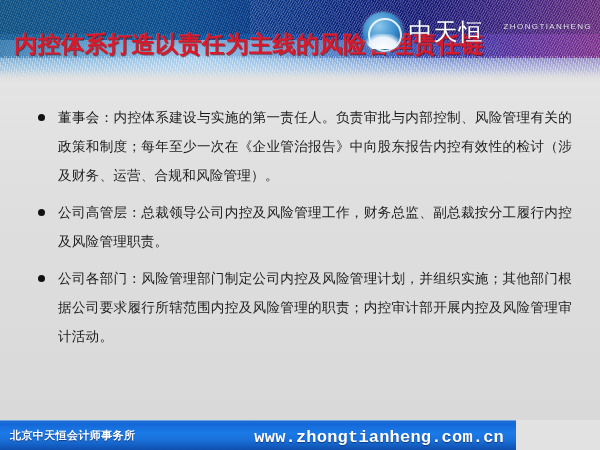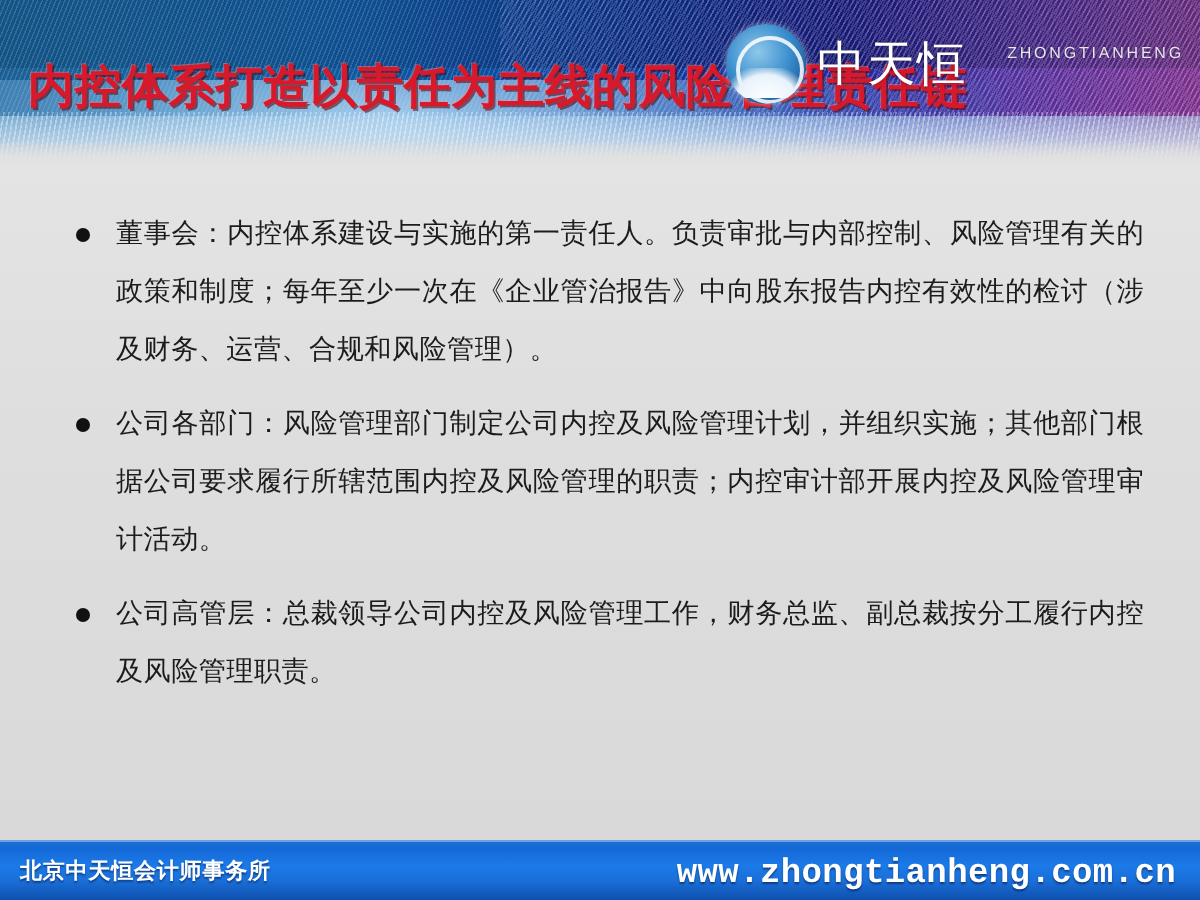--- a/index.html
+++ b/index.html
@@ -235,21 +235,21 @@
     height: 7px;
     border-radius: 50%;
     background: #111111;
   }
 
   
   .footer {
     position: absolute;
     left: 0;
     top: 420px;
-    width: 600px;
+    width: 516px;
     height: 30px;
     background: linear-gradient(180deg,
       #1f6fd4 0%,
       #1468d6 14%,
       #1b7ae8 42%,
       #1a6fd8 68%,
       #0e4fae 100%);
     box-shadow: inset 0 1px 0 rgba(255,255,255,0.35);
   }
   .footer-left {
@@ -301,25 +301,25 @@
   </div>
 
   <div class="content">
     <ul class="bullet-list">
       <li class="bullet-item">
         <span class="dot"></span>
         <span>董事会：内控体系建设与实施的第一责任人。负责审批与内部控制、风险管理有关的政策和制度；每年至少一次在《企业管治报告》中向股东报告内控有效性的检讨（涉及财务、运营、合规和风险管理）。</span>
       </li>
       <li class="bullet-item">
         <span class="dot"></span>
-        <span>公司各部门：风险管理部门制定公司内控及风险管理计划，并组织实施；其他部门根据公司要求履行所辖范围内控及风险管理的职责；内控审计部开展内控及风险管理审计活动。</span>
+        <span>公司高管层：总裁领导公司内控及风险管理工作，财务总监、副总裁按分工履行内控及风险管理职责。</span>
       </li>
       <li class="bullet-item">
         <span class="dot"></span>
-        <span>公司高管层：总裁领导公司内控及风险管理工作，财务总监、副总裁按分工履行内控及风险管理职责。</span>
+        <span>公司各部门：风险管理部门制定公司内控及风险管理计划，并组织实施；其他部门根据公司要求履行所辖范围内控及风险管理的职责；内控审计部开展内控及风险管理审计活动。</span>
       </li>
     </ul>
   </div>
 
   <div class="footer">
     <span class="footer-left">北京中天恒会计师事务所</span>
     <span class="footer-right">www.zhongtianheng.com.cn</span>
   </div>
 
 </div>

